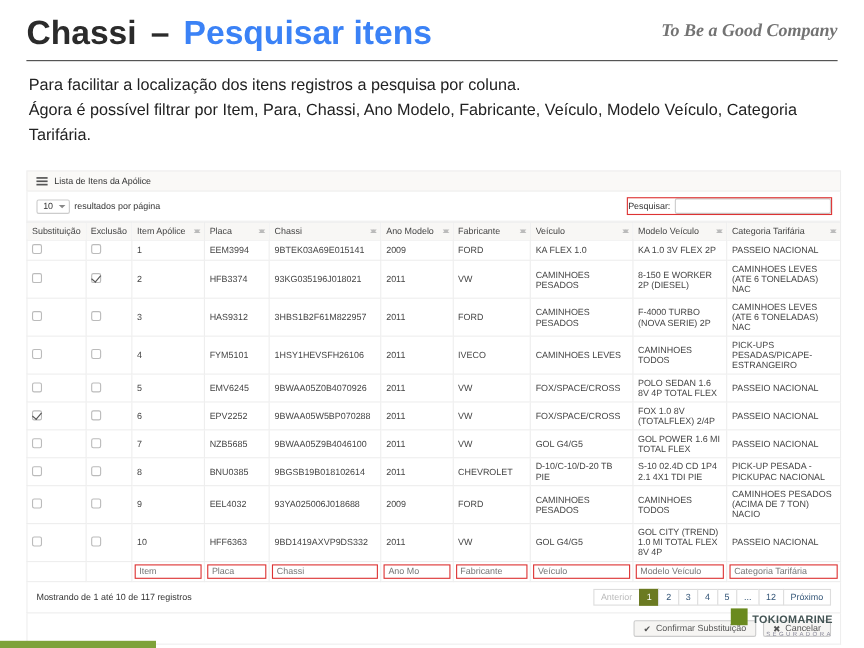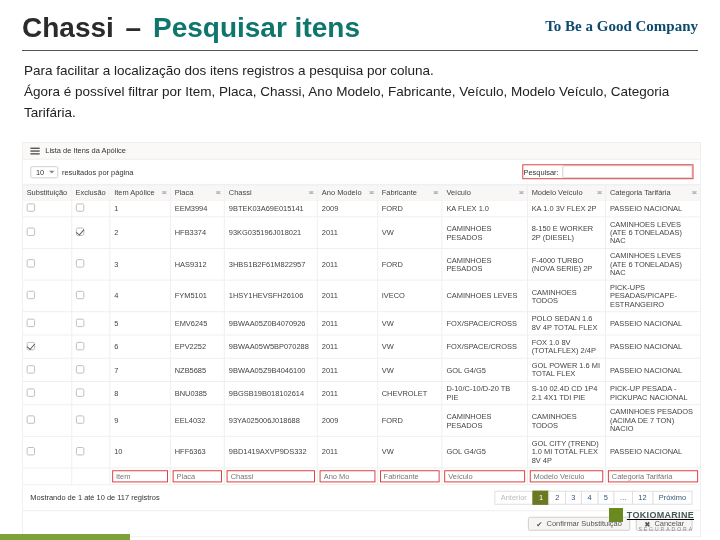--- a/index.html
+++ b/index.html
@@ -2,22 +2,22 @@
 <html><head>
 <meta charset="utf-8">
 <style>
   * { box-sizing: border-box; margin: 0; padding: 0; }
   body { font-family: Arial, Helvetica, sans-serif; background:#fff; width:720px; height:540px; overflow:hidden; position:relative; }
   .slide { padding:12px 22px 0 22px; }
   .header { display:flex; justify-content:space-between; align-items:flex-start; }
   .title { font-size:28px; font-weight:700; color:#2b2b2b; }
   .title .t1 { color:#2b2b2b; }
   .title .dash { color:#2b2b2b; padding:0 4px; }
-  .title .t2 { color:#0f766e; }
-  .tagline { font-size:15px; color:#0c4a6e; font-weight:600; font-family: "Times New Roman", serif; padding-top:6px;}
+  .title .t2 { color:#3b82f6; }
+  .tagline { font-size:15px; font-style:italic; color:#737373; font-weight:600; font-family: "Times New Roman", serif; padding-top:6px;}
   .rule { border:none; border-top:1px solid #555; margin:6px 0 10px 0; }
   .desc { font-size:13.5px; color:#222; line-height:1.55; padding:0 2px; }
   .panel { margin-top:18px; transform:scale(0.93); transform-origin:left top; font-size:8px; color:#333; width:730px;}
   .panel-head { display:flex; align-items:center; gap:6px; padding:4px 8px; background:#faf9f7; border:1px solid #eee;}
   .panel-head .list-icon { width:10px; height:8px; background:linear-gradient(#555,#555) 0 0/10px 1.5px no-repeat,linear-gradient(#555,#555) 0 3px/10px 1.5px no-repeat,linear-gradient(#555,#555) 0 6px/10px 1.5px no-repeat;}
   .toolbar { display:flex; justify-content:space-between; align-items:center; padding:6px 8px; border:1px solid #eee; border-top:none;}
   .toolbar .left { display:flex; align-items:center; gap:4px;}
   .select { border:1px solid #ccc; border-radius:2px; padding:1px 14px 1px 5px; background:#fff; position:relative;}
   .select::after{content:""; position:absolute; right:3px; top:45%; border:3px solid transparent; border-top-color:#888;}
   .search { display:flex; align-items:center; gap:4px;}
@@ -36,42 +36,42 @@
   .highlight-red { outline:1.5px solid #d33;}
   .footer-row { display:flex; justify-content:space-between; align-items:center; padding:6px 8px; border:1px solid #eee; border-top:none;}
   .pager { display:flex; gap:0;}
   .pager span { border:1px solid #ddd; padding:2px 6px; margin-left:-1px; background:#fff; color:#357; font-size:8px;}
   .pager span.active { background:#6b7a22; color:#fff; border-color:#6b7a22;}
   .pager span.dis { color:#bbb;}
   .actions { display:flex; justify-content:flex-end; gap:6px; padding:6px 8px; border:1px solid #eee; border-top:none;}
   .btn { border:1px solid #ccc; border-radius:2px; padding:2px 8px; background:#f6f5f3; font-size:8px; color:#555; display:flex; align-items:center; gap:3px;}
   .btn .ic{width:8px;height:8px;}
   .logo { position:absolute; right:26px; bottom:8px; text-align:right;}
-  .logo .mark{ display:inline-flex; align-items:center; gap:4px;text-decoration:underline;}
+  .logo .mark{ display:inline-flex; align-items:flex-end; gap:4px;}
   .logo .sq{ width:14px;height:14px; background:#6a8a1f; display:inline-block;}
   .logo .txt{ font-size:9px; font-weight:700; color:#455; letter-spacing:.3px;}
   .logo .sub{ font-size:5px; color:#889; letter-spacing:2px; display:block; text-align:right;}
   .green-bar{ position:absolute; left:0; bottom:0; height:6px; width:130px; background:#7ea23a;}
 </style>
 </head>
 <body>
 
 <div class="slide">
   <div class="header">
     <div class="title">
       <span class="t1">Chassi</span>
       <span class="dash">–</span>
       <span class="t2">Pesquisar itens</span>
     </div>
     <div class="tagline">To Be a Good Company</div>
   </div>
   <hr class="rule">
   <div class="desc">
     <div>Para facilitar a localização dos itens registros a pesquisa por coluna.</div>
-    <div>Ágora é possível filtrar por Item, Placa, Chassi, Ano Modelo, Fabricante, Veículo, Modelo Veículo, Categoria Tarifária.</div>
+    <div>Ágora é possível filtrar por Item, Para, Chassi, Ano Modelo, Fabricante, Veículo, Modelo Veículo, Categoria Tarifária.</div>
   </div>
 
   <div class="panel">
     <div class="panel-head">
       <span class="list-icon"></span>
       <span>Lista de Itens da Apólice</span>
     </div>
     <div class="toolbar">
       <div class="left">
         <span class="select"><span>10</span></span>

